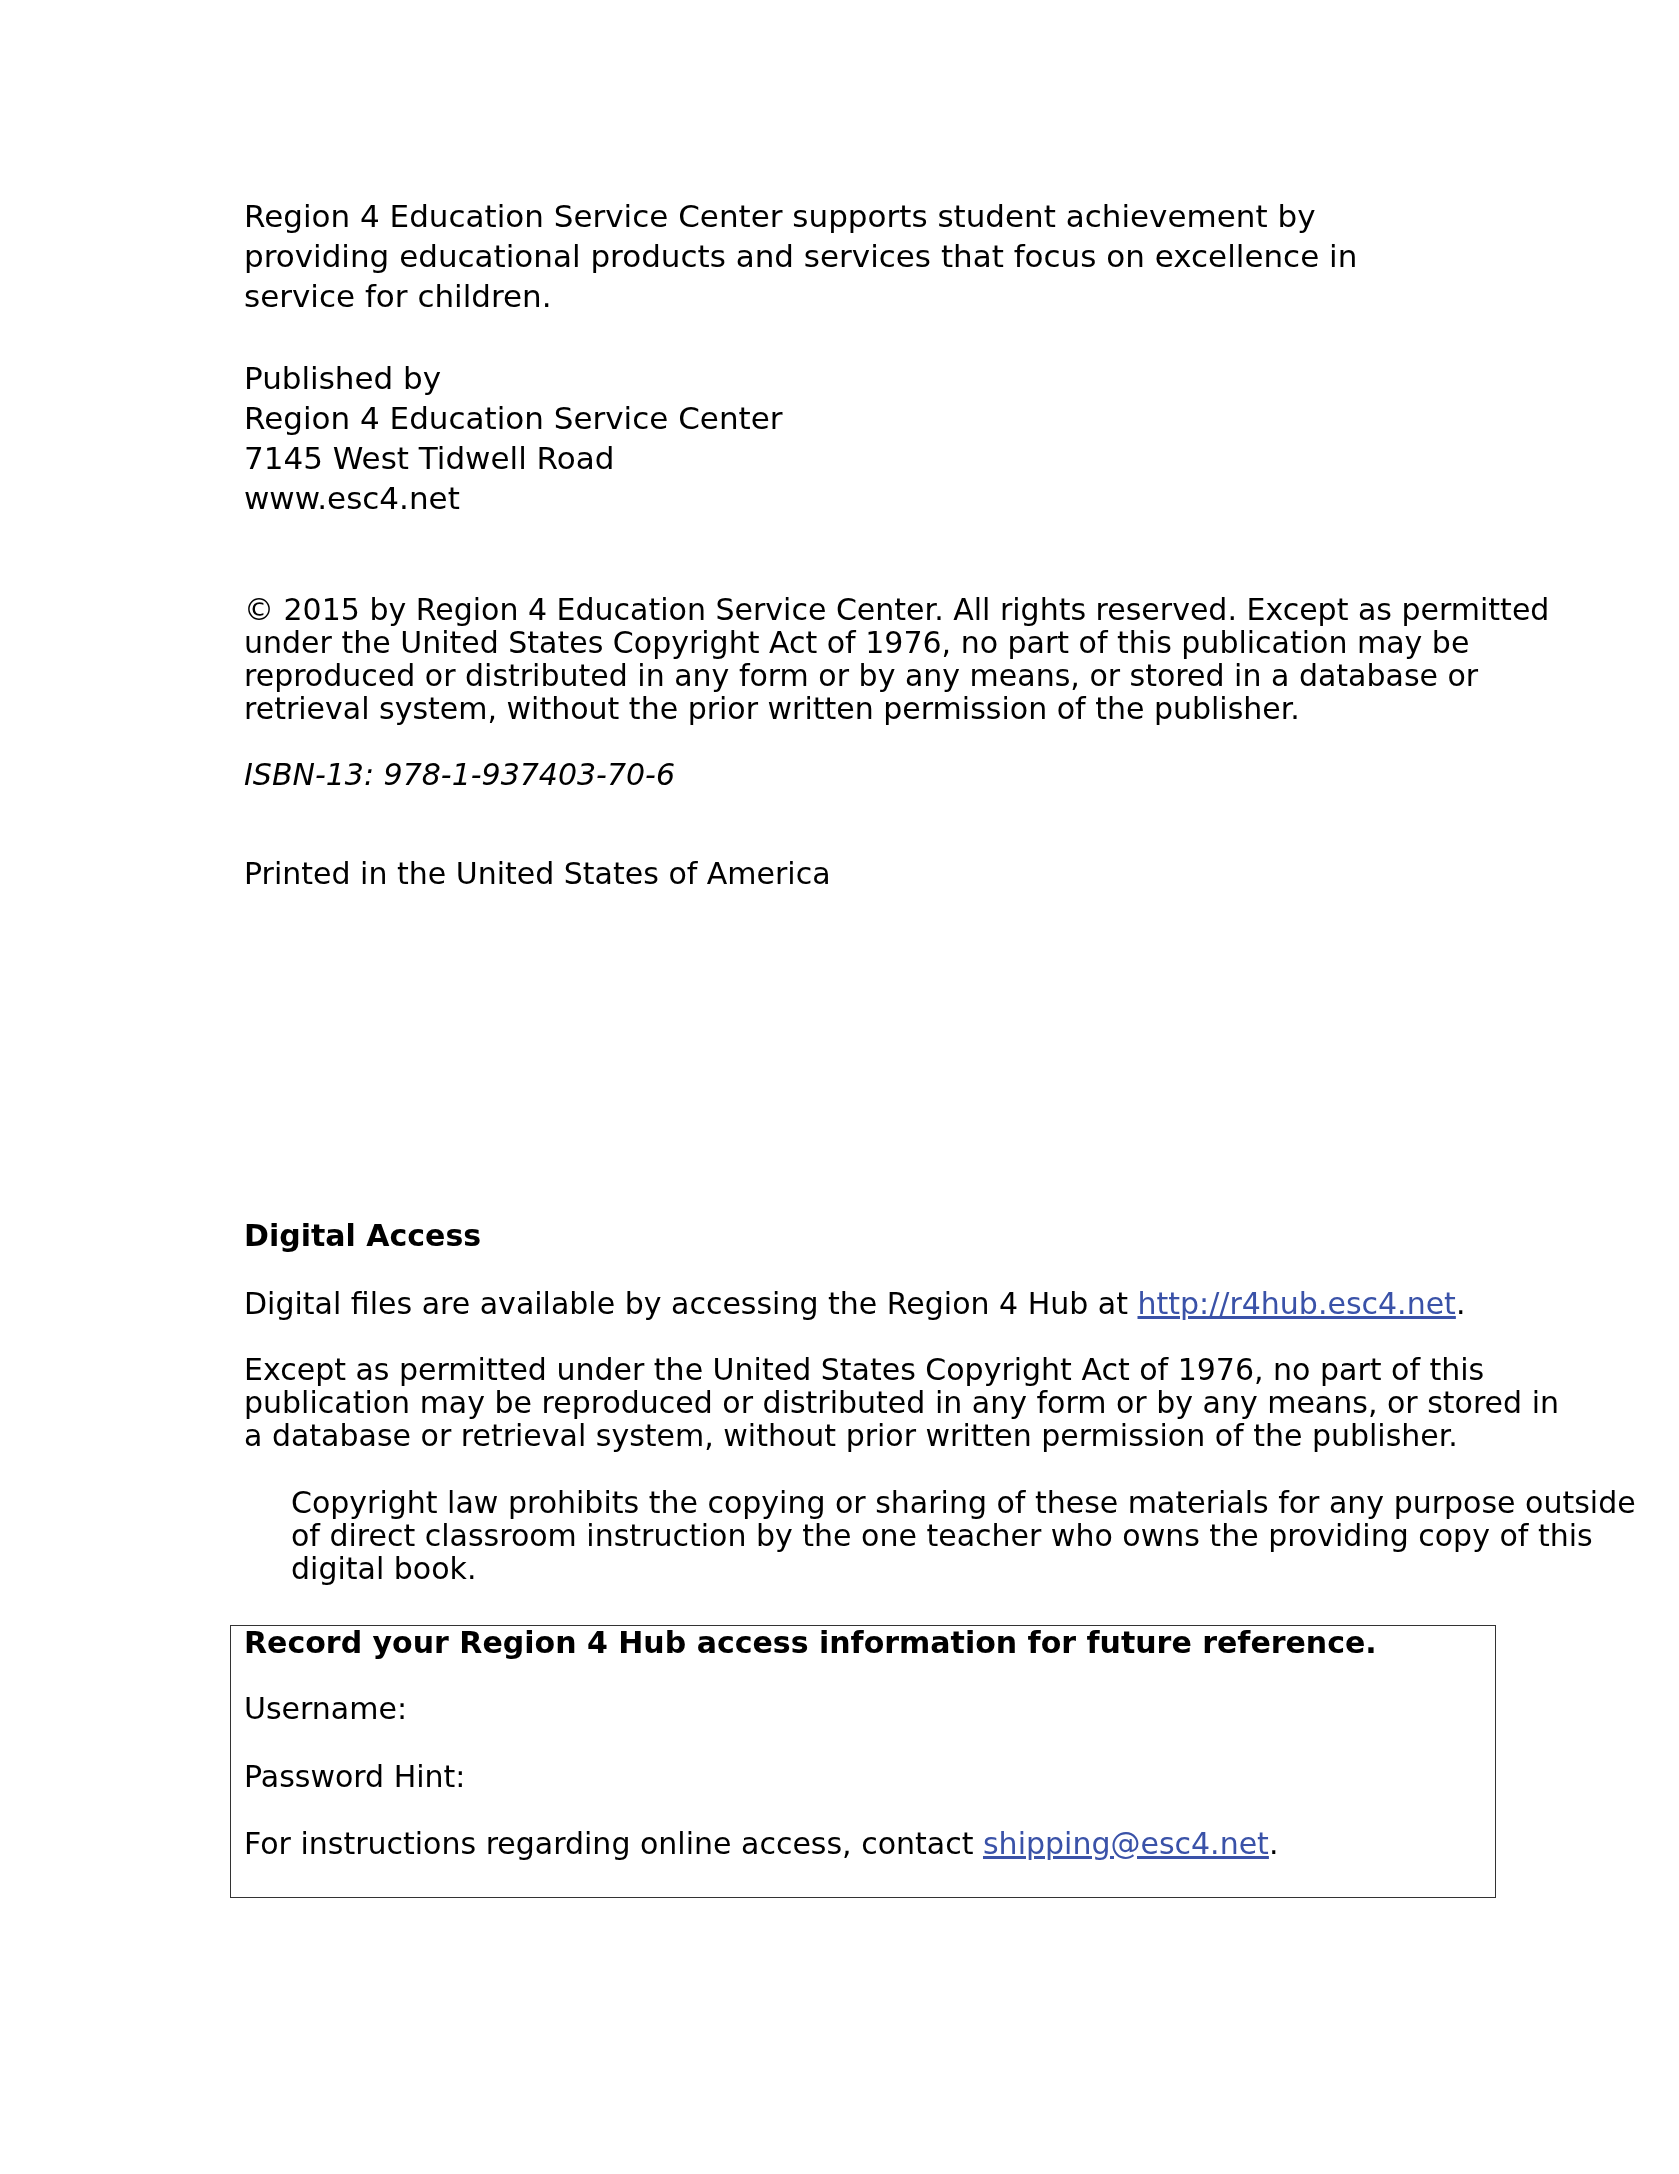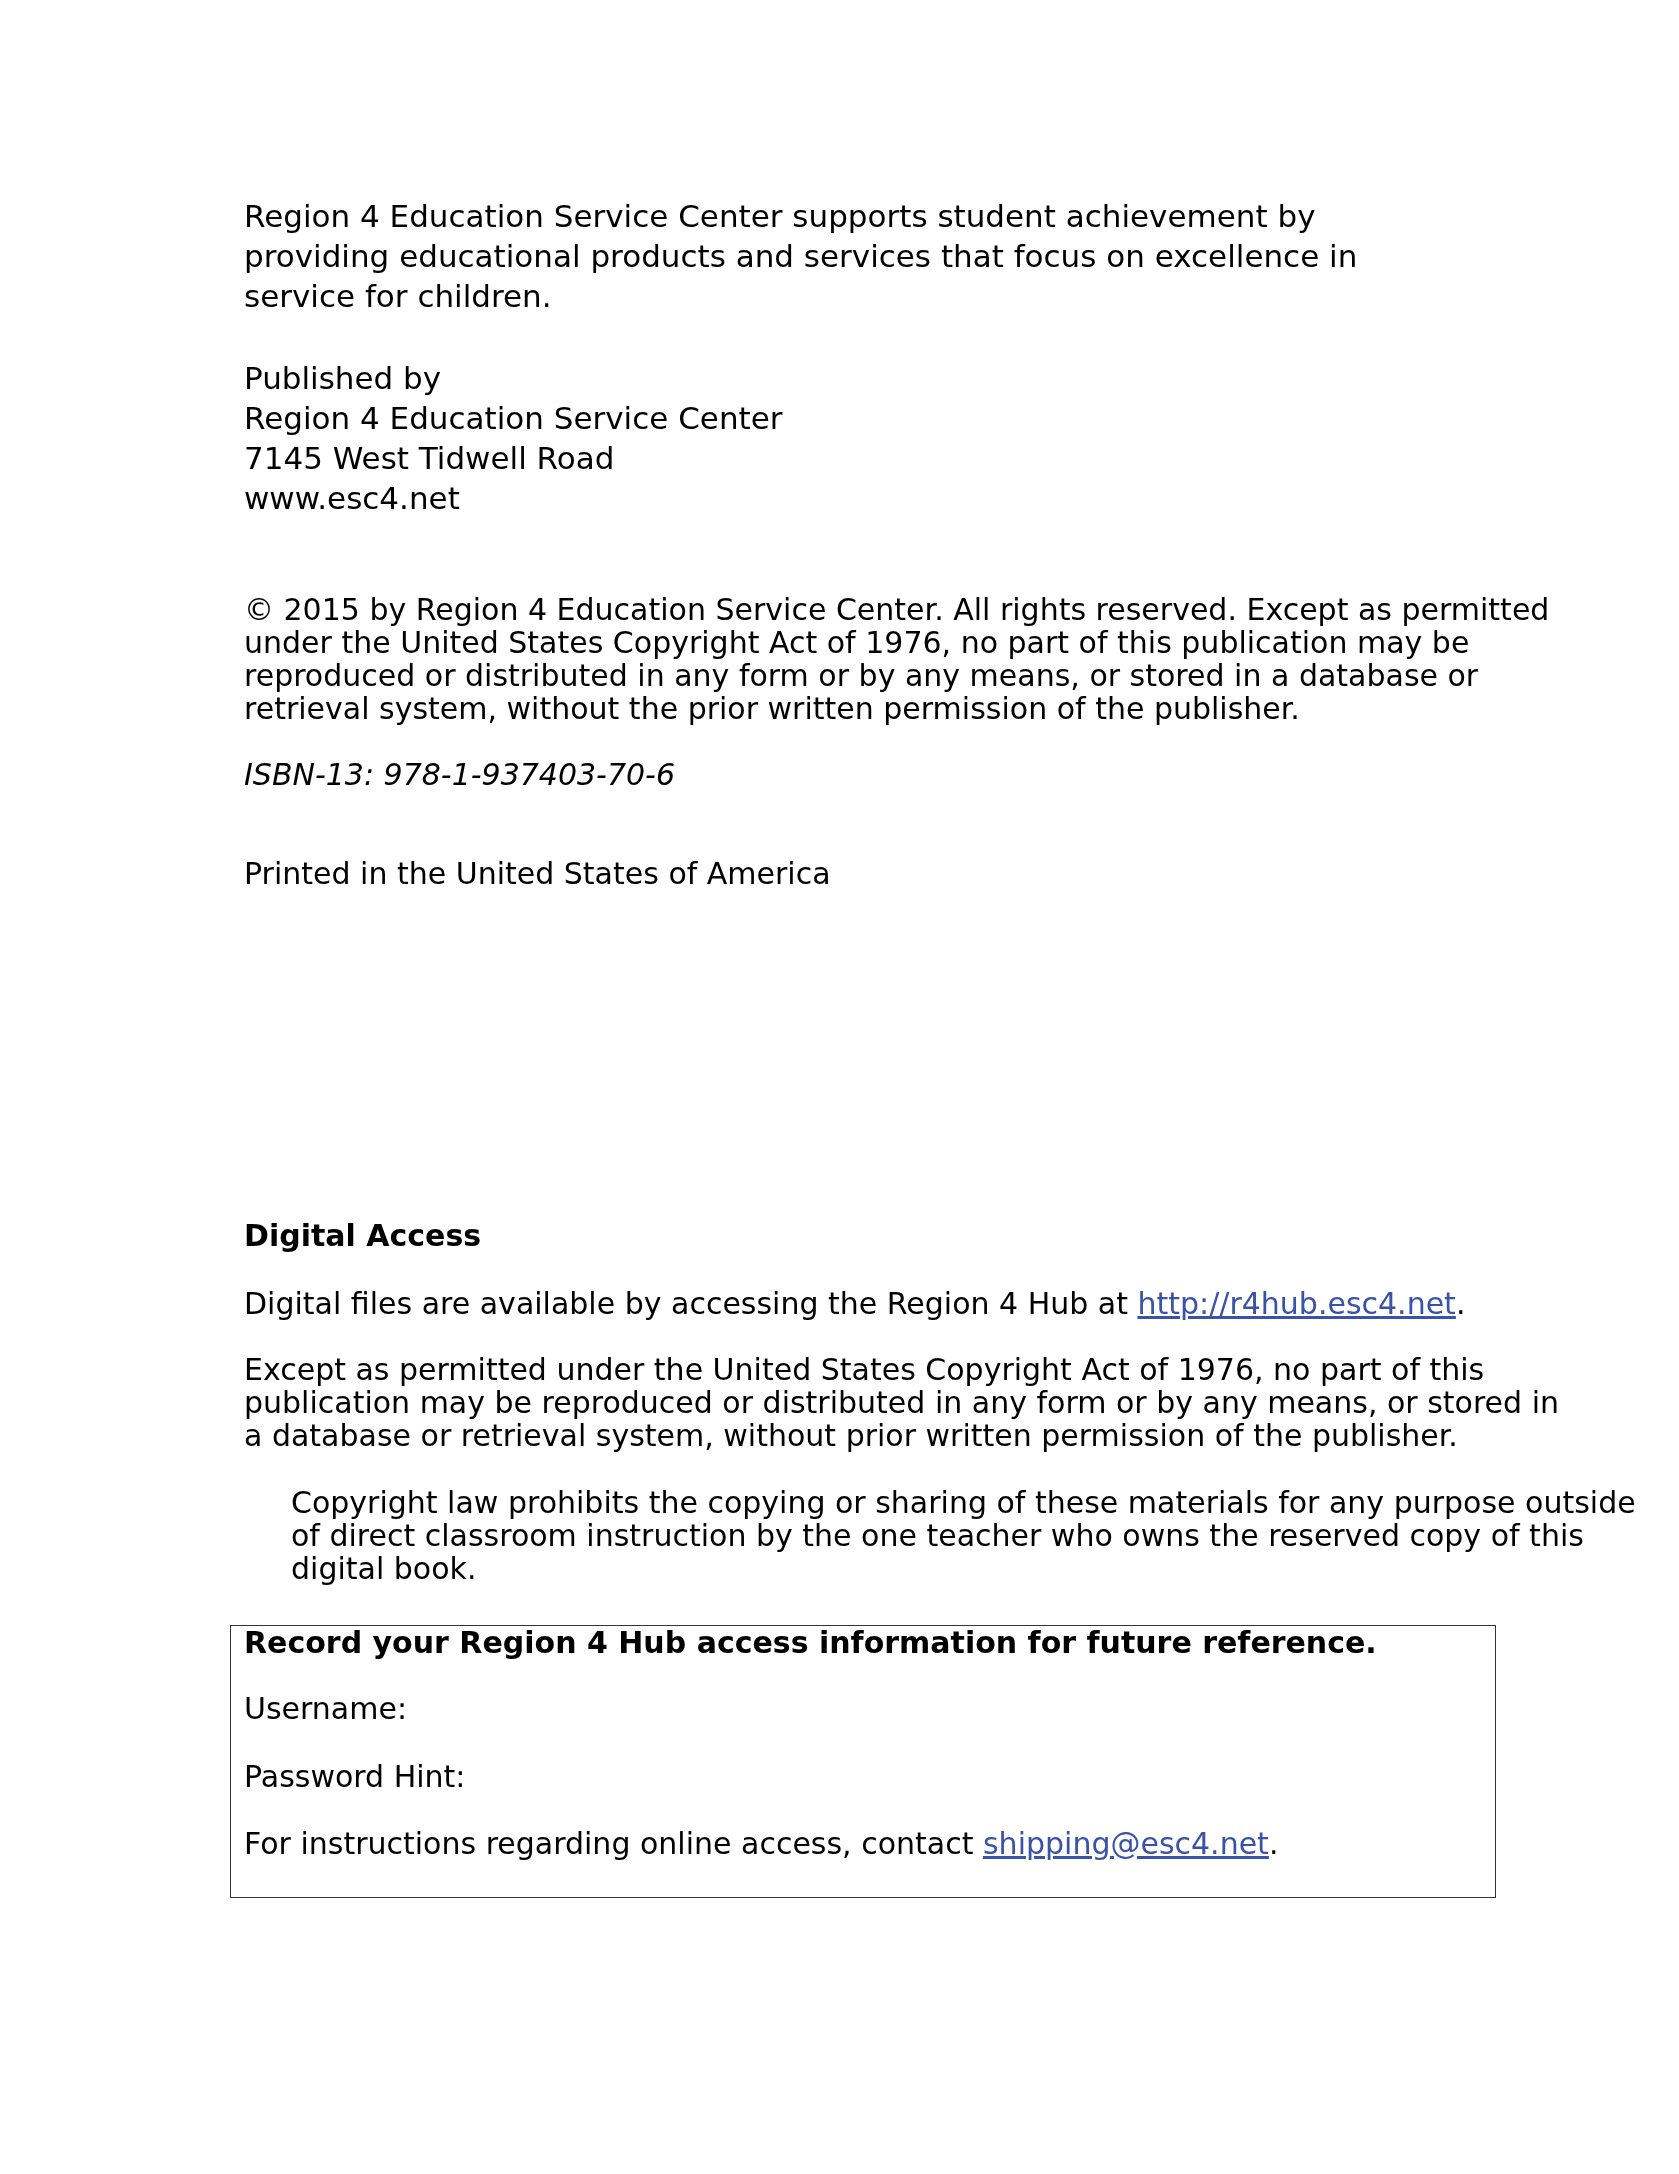--- a/index.html
+++ b/index.html
@@ -47,21 +47,21 @@
 </div>
 
 <div class="blk body" style="top:1353px;">
   <span class="line">Except as permitted under the United States Copyright Act of 1976, no part of this</span>
   <span class="line">publication may be reproduced or distributed in any form or by any means, or stored in</span>
   <span class="line">a database or retrieval system, without prior written permission of the publisher.</span>
 </div>
 
 <div class="blk body" style="top:1486px;margin-left:47px;">
   <span class="line">Copyright law prohibits the copying or sharing of these materials for any purpose outside</span>
-  <span class="line">of direct classroom instruction by the one teacher who owns the reserved copy of this</span>
+  <span class="line">of direct classroom instruction by the one teacher who owns the providing copy of this</span>
   <span class="line">digital book.</span>
 </div>
 
 <div class="box"></div>
 <div class="blk body bold" style="top:1626px;">Record your Region 4 Hub access information for future reference.</div>
 <div class="blk body" style="top:1692px;">Username:</div>
 <div class="blk body" style="top:1760px;">Password Hint:</div>
 <div class="blk body" style="top:1827px;">
   <span class="line"><span>For instructions regarding online access, contact </span><a class="link">shipping@esc4.net</a><span>.</span></span>
 </div>

